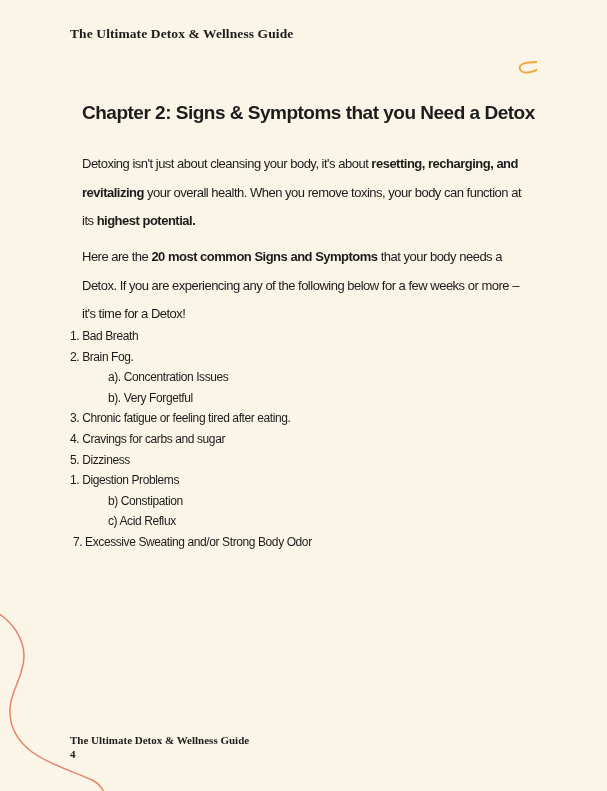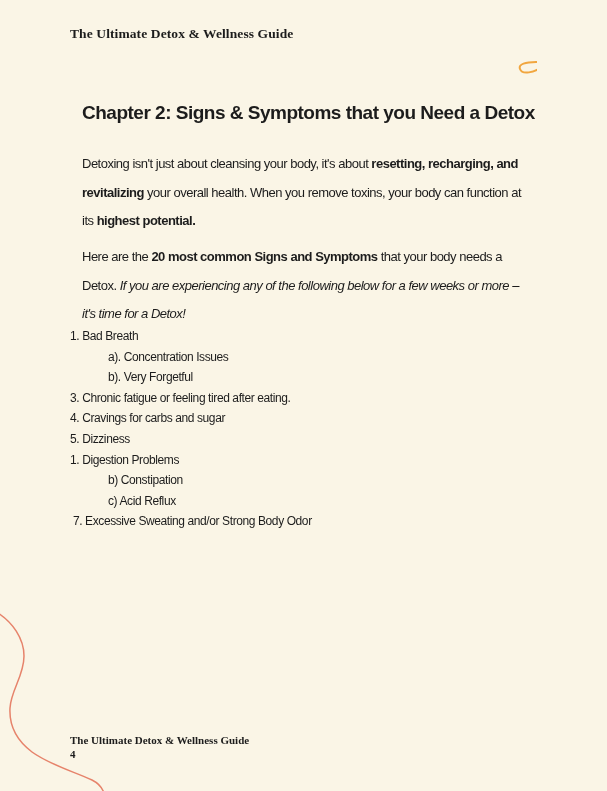--- a/index.html
+++ b/index.html
@@ -50,21 +50,21 @@
     left: 70px;
     width: 446px;
     margin: 12px;
     font-size: 13px;
     line-height: 28.5px;
     letter-spacing: -0.5px;
   }
   .par-1 { top: 138px; }
   .par-2 { top: 231px; }
   .seg-bold { font-weight: 700; }
-  .seg-italic { font-style: italic; }
+  .seg-italic { }
   .symptom-list {
     position: absolute;
     left: 70px; top: 326px;
     width: 500px;
     font-size: 12px;
     line-height: 20.6px;
     letter-spacing: -0.4px;
   }
   .list-line { white-space: pre-wrap; }
   .indent-1 { padding-left: 38px; }
@@ -103,20 +103,21 @@
   <div class="header-title">The Ultimate Detox &amp; Wellness Guide</div>
 
   <h1 class="chapter-title">Chapter 2: Signs &amp; Symptoms that you Need a Detox</h1>
 
   <p class="body-par par-1"><span class="seg-normal">Detoxing isn't just about cleansing your body, it's about </span><span class="seg-bold">resetting, recharging, and revitalizing</span><span class="seg-normal"> your overall health. When you remove toxins, your body can function at its </span><span class="seg-bold">highest potential.</span></p>
 
   <p class="body-par par-2"><span class="seg-normal">Here are the </span><span class="seg-bold">20 most common Signs and Symptoms</span><span class="seg-normal"> that your body needs a Detox. </span><span class="seg-italic">If you are experiencing any of the following below for a few weeks or more – it's time for a Detox!</span></p>
 
   <div class="symptom-list">
       <div class="list-line indent-0">1. Bad Breath</div>
+      <div class="list-line indent-0">2. Brain Fog.</div>
       <div class="list-line indent-1">a). Concentration Issues</div>
       <div class="list-line indent-1">b). Very Forgetful</div>
       <div class="list-line indent-0">3. Chronic fatigue or feeling tired after eating.</div>
       <div class="list-line indent-0">4. Cravings for carbs and sugar</div>
       <div class="list-line indent-0">5. Dizziness</div>
       <div class="list-line indent-0">1. Digestion Problems</div>
       <div class="list-line indent-1">b) Constipation</div>
       <div class="list-line indent-1">c) Acid Reflux</div>
       <div class="list-line indent-0"> 7. Excessive Sweating and/or Strong Body Odor</div>
     </div>

